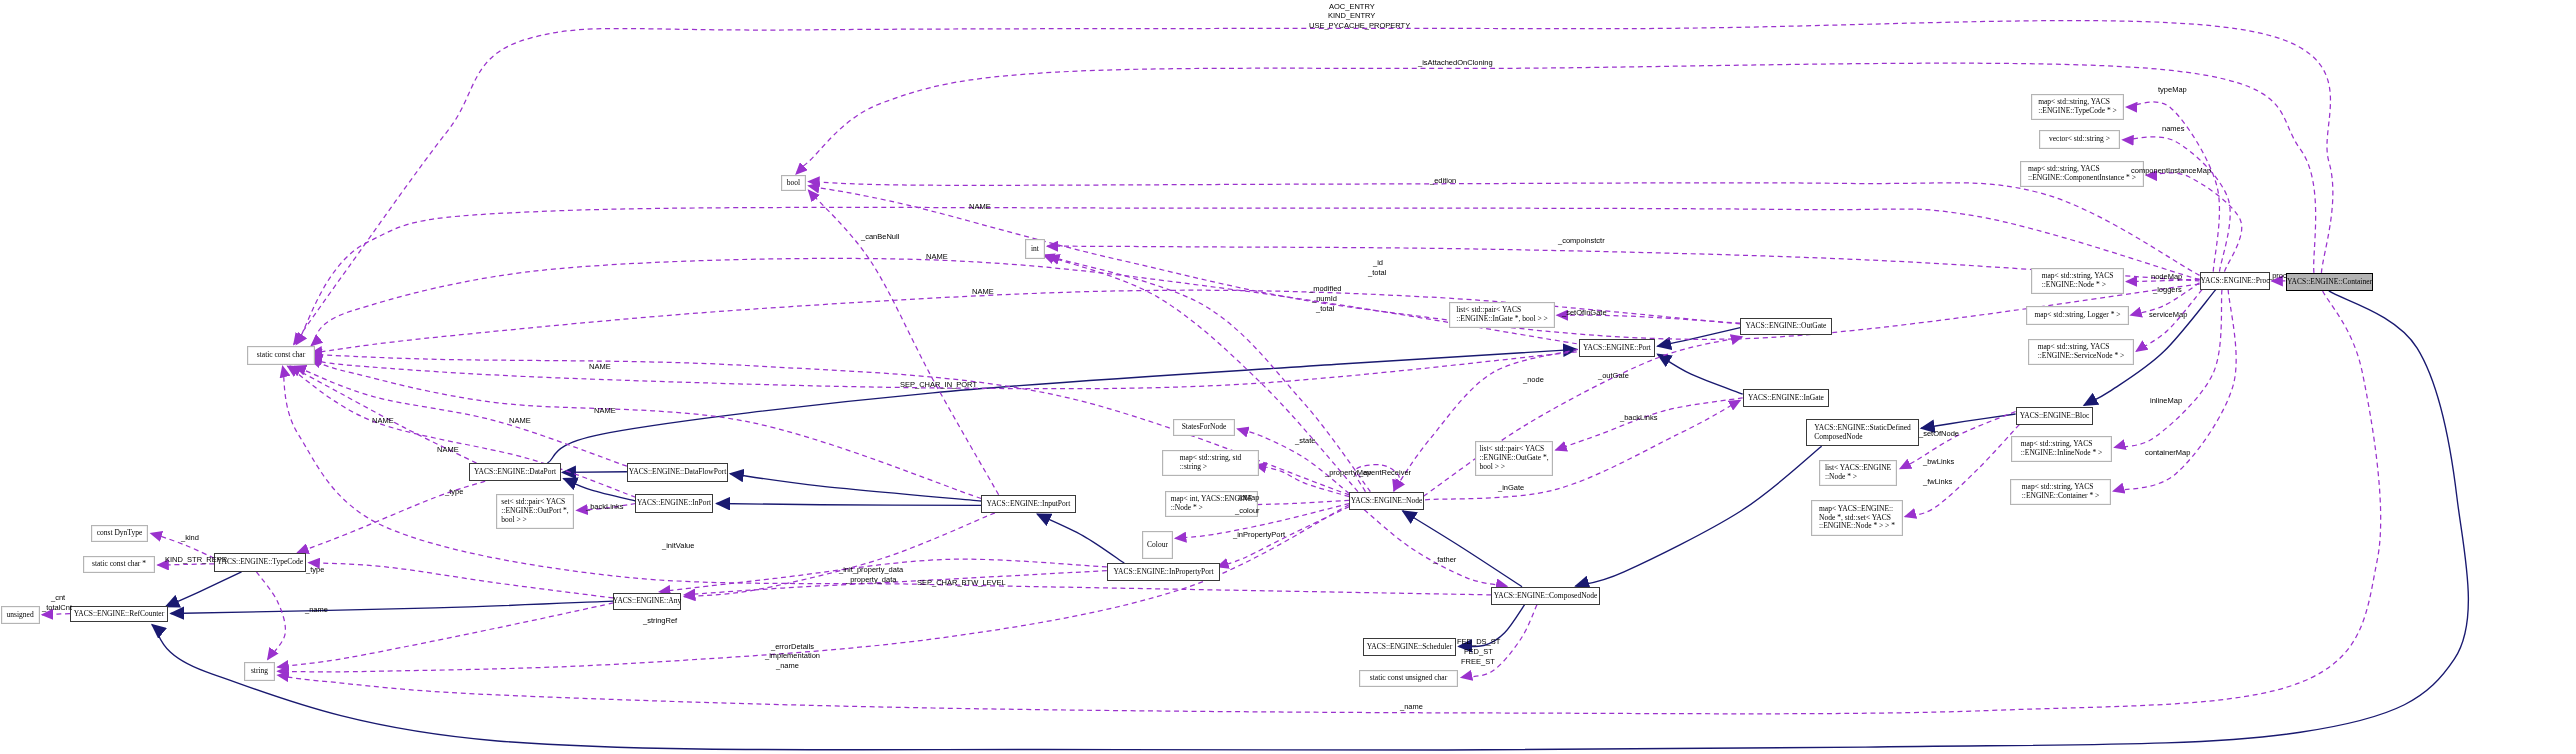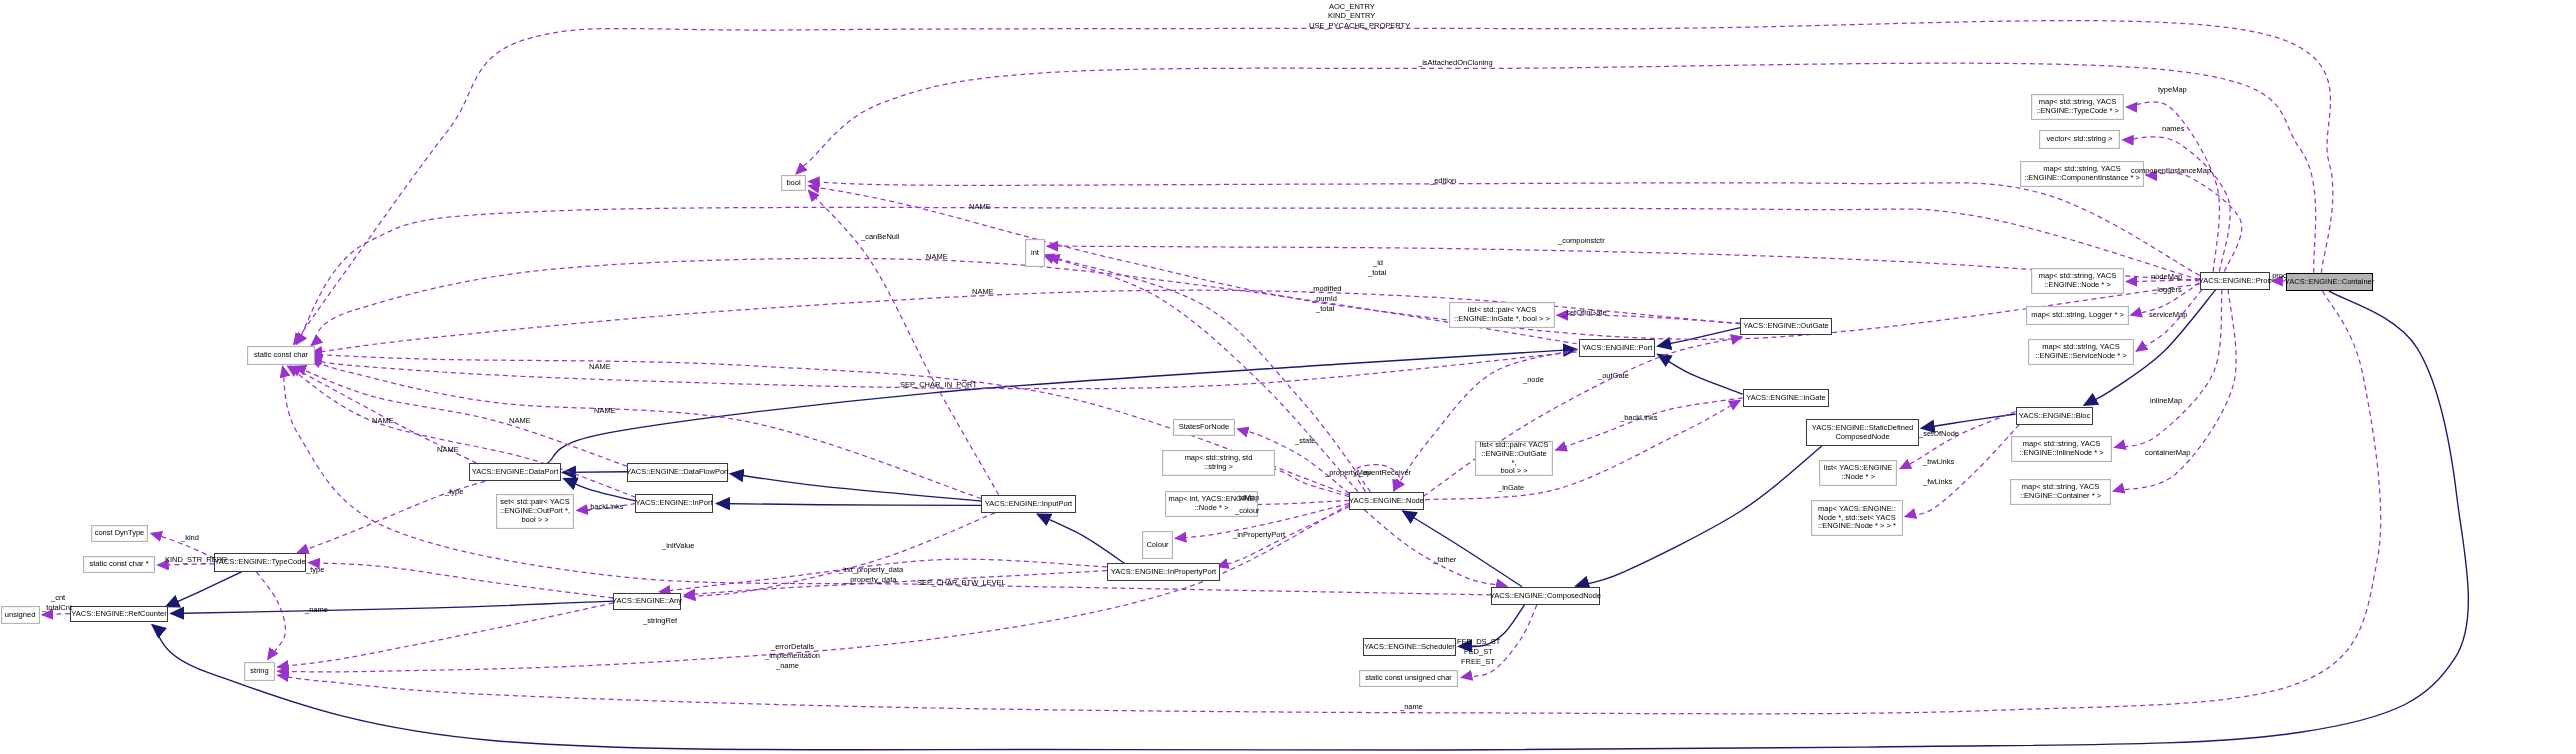--- a/index.html
+++ b/index.html
@@ -1,21 +1,21 @@
 <!DOCTYPE html>
 <html style="font-size:10px"><head>
 <meta charset="utf-8">
 <style>
   html,body{margin:0;padding:0;background:#ffffff;}
   #stage{position:relative;width:2576px;height:754px;background:#ffffff;overflow:hidden;
          font-family:"Liberation Sans","DejaVu Sans",sans-serif;}
   #edge-svg{position:absolute;left:0;top:0;width:2576px;height:754px;}
   .node{position:absolute;display:flex;align-items:center;justify-content:center;
-        text-align:center;background:#ffffff;color:#000;font-size:7.5px;line-height:1.18;
-        white-space:pre-line;box-sizing:border-box;padding:0.6px 1.9px;}
+        background:#ffffff;color:#000;font-size:7.5px;line-height:1.18;
+        white-space:pre-line;box-sizing:border-box;padding:0.6px 1.9px;font-family:Liberation Serif, serif;}
   .node.plain{border:0.9px solid #b4b4b4;box-shadow:0 0 0 0.6px #e8e8e8 inset;}
   .node.class{border:1.2px solid #3a3a3a;}
   .node.selected{border:1.6px solid #000;background:#b3b3b3;}
   .edge-label{position:absolute;color:#000;font-size:7.5px;white-space:nowrap;line-height:1;}
 </style>
 </head>
 <body>
 
 <div id="stage">
   <svg id="edge-svg" viewBox="0 0 4143 1213">
@@ -94,21 +94,21 @@
       <path d="M412,920C417.6666666666667,928 438.3333333333333,951.3333333333334 446,968C453.6666666666667,984.6666666666666 460.6666666666667,1004.5 458,1020C455.3333333333333,1035.5 434.6666666666667,1054.1666666666667 430,1061" fill="none" stroke="#9a32cd" stroke-width="2" stroke-dasharray="8,6" marker-end="url(#arr-use)"></path>
       <path d="M112,987C108.66666666666667,987.1666666666666 99.5,987.6666666666666 92,988C84.5,988.3333333333334 71.16666666666667,988.8333333333334 67,989" fill="none" stroke="#9a32cd" stroke-width="2" stroke-dasharray="8,6" marker-end="url(#arr-use)"></path>
       <path d="M1022,810C1013.3333333333334,811.3333333333334 985.8333333333334,816.1666666666666 970,818C954.1666666666666,819.8333333333334 934.1666666666666,820.5 927,821" fill="none" stroke="#9a32cd" stroke-width="2" stroke-dasharray="8,6" marker-end="url(#arr-use)"></path>
       <path d="M3242,662C3226.6666666666665,668.3333333333334 3177,686.6666666666666 3150,700C3123,713.3333333333334 3095.6666666666665,733 3080,742C3064.3333333333335,751 3060,752 3056,754" fill="none" stroke="#9a32cd" stroke-width="2" stroke-dasharray="8,6" marker-end="url(#arr-use)"></path>
       <path d="M3248,683C3236.6666666666665,695.1666666666666 3203,733.5 3180,756C3157,778.5 3129.3333333333335,805.5 3110,818C3090.6666666666665,830.5 3071.6666666666665,828.8333333333334 3064,831" fill="none" stroke="#9a32cd" stroke-width="2" stroke-dasharray="8,6" marker-end="url(#arr-use)"></path>
       <path d="M2472,973C2467.6666666666665,982.1666666666666 2458,1010.1666666666666 2446,1028C2434,1045.8333333333333 2416,1069.6666666666667 2400,1080C2384,1090.3333333333333 2358.3333333333335,1088.3333333333333 2350,1090" fill="none" stroke="#9a32cd" stroke-width="2" stroke-dasharray="8,6" marker-end="url(#arr-use)"></path>
       <path d="M3736,468C3746.6666666666665,490 3785.3333333333335,528 3800,600C3814.6666666666665,672 3840.6666666666665,817 3824,900C3807.3333333333335,983 3804,1057.5 3700,1098C3596,1138.5 3416.6666666666665,1134.8333333333333 3200,1143C2983.3333333333335,1151.1666666666667 2683.3333333333335,1147.6666666666667 2400,1147C2116.6666666666665,1146.3333333333333 1766.6666666666667,1143.8333333333333 1500,1139C1233.3333333333333,1134.1666666666667 963.3333333333334,1125.1666666666667 800,1118C636.6666666666666,1110.8333333333333 579,1101.3333333333333 520,1096C461,1090.6666666666667 458.3333333333333,1087.6666666666667 446,1086" fill="none" stroke="#9a32cd" stroke-width="2" stroke-dasharray="8,6" marker-end="url(#arr-use)"></path>
     </svg>
   <div id="node-layer">
       <div class="node plain" style="left: 781px; top: 175px; width: 25px; height: 16px;"><span>bool</span></div>
-      <div class="node plain" style="left: 1025px; top: 239px; width: 20px; height: 28px;"><span>int</span></div>
+      <div class="node plain" style="left: 1025px; top: 239px; width: 20px; height: 20px;"><span>int</span></div>
       <div class="node plain" style="left: 247px; top: 346px; width: 68px; height: 18.7px;"><span>static const char</span></div>
       <div class="node plain" style="left: 1449px; top: 302px; width: 106px; height: 26px;"><span>list&lt; std::pair&lt; YACS
 ::ENGINE::InGate *, bool &gt; &gt;</span></div>
       <div class="node class" style="left: 1740px; top: 318px; width: 92px; height: 17.4px;"><span>YACS::ENGINE::OutGate</span></div>
       <div class="node class" style="left: 1579px; top: 339px; width: 76px; height: 18px;"><span>YACS::ENGINE::Port</span></div>
       <div class="node class" style="left: 1743px; top: 389px; width: 86px; height: 18px;"><span>YACS::ENGINE::InGate</span></div>
       <div class="node class" style="left: 1806px; top: 419px; width: 113px; height: 27px;"><span>YACS::ENGINE::StaticDefined
 ComposedNode</span></div>
       <div class="node class" style="left: 2016px; top: 407px; width: 77px; height: 18px;"><span>YACS::ENGINE::Bloc</span></div>
       <div class="node plain" style="left: 2011px; top: 436px; width: 101px; height: 26px;"><span>map&lt; std::string, YACS
@@ -130,21 +130,21 @@
       <div class="node plain" style="left: 2031px; top: 268px; width: 93px; height: 26px;"><span>map&lt; std::string, YACS
 ::ENGINE::Node * &gt;</span></div>
       <div class="node plain" style="left: 2026px; top: 306px; width: 103px; height: 18.7px;"><span>map&lt; std::string, Logger * &gt;</span></div>
       <div class="node plain" style="left: 2028px; top: 339px; width: 106px; height: 26px;"><span>map&lt; std::string, YACS
 ::ENGINE::ServiceNode * &gt;</span></div>
       <div class="node class" style="left: 1349px; top: 492px; width: 75px; height: 18px;"><span>YACS::ENGINE::Node</span></div>
       <div class="node plain" style="left: 1475px; top: 441px; width: 78px; height: 35px;"><span>list&lt; std::pair&lt; YACS
 ::ENGINE::OutGate *,
 bool &gt; &gt;</span></div>
       <div class="node plain" style="left: 1173px; top: 419px; width: 62px; height: 17px;"><span>StatesForNode</span></div>
-      <div class="node plain" style="left: 1162px; top: 450px; width: 113px; height: 26px;"><span>map&lt; std::string, std
+      <div class="node plain" style="left: 1162px; top: 450px; width: 97px; height: 26px;"><span>map&lt; std::string, std
 ::string &gt;</span></div>
       <div class="node plain" style="left: 1165px; top: 491px; width: 93px; height: 26px;"><span>map&lt; int, YACS::ENGINE
 ::Node * &gt;</span></div>
       <div class="node plain" style="left: 1142px; top: 531px; width: 31px; height: 28px;"><span>Colour</span></div>
       <div class="node class" style="left: 1107px; top: 563px; width: 113px; height: 18px;"><span>YACS::ENGINE::InPropertyPort</span></div>
       <div class="node class" style="left: 981px; top: 495px; width: 95px; height: 18px;"><span>YACS::ENGINE::InputPort</span></div>
       <div class="node class" style="left: 469px; top: 463px; width: 92px; height: 18px;"><span>YACS::ENGINE::DataPort</span></div>
       <div class="node class" style="left: 627px; top: 463px; width: 101px; height: 18.7px;"><span>YACS::ENGINE::DataFlowPort</span></div>
       <div class="node class" style="left: 635px; top: 494px; width: 78px; height: 18.7px;"><span>YACS::ENGINE::InPort</span></div>
       <div class="node plain" style="left: 496px; top: 494px; width: 78px; height: 35px;"><span>set&lt; std::pair&lt; YACS

